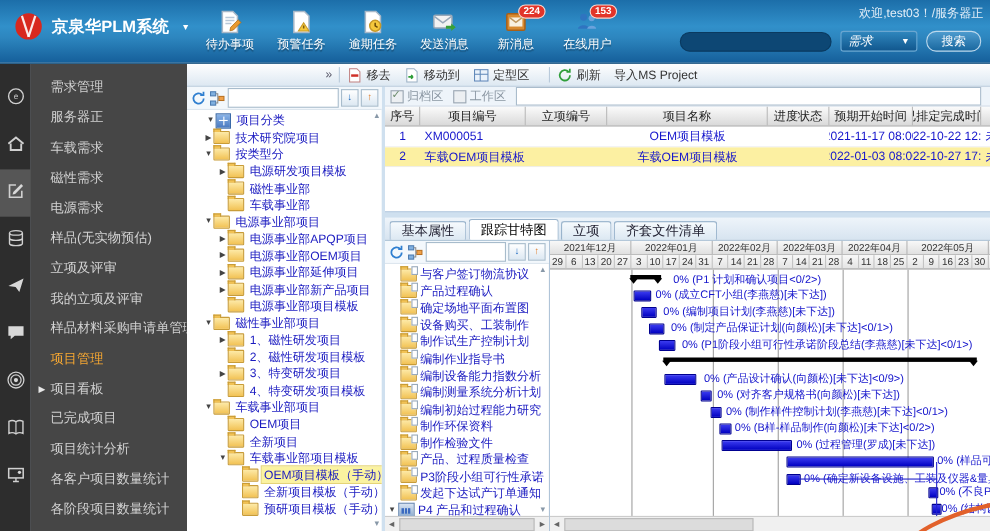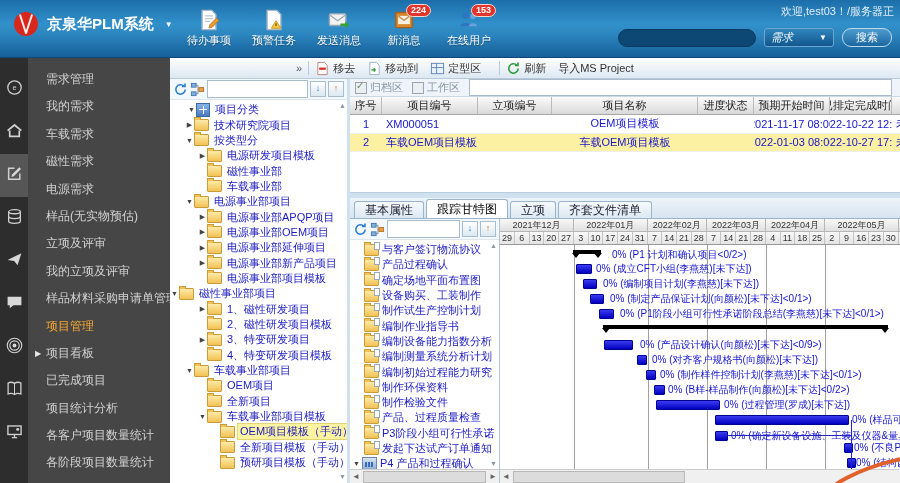--- a/index.html
+++ b/index.html
@@ -129,20 +129,28 @@
         <div class="menu-item">
           <span class="menu-icon"><svg width="22" height="22" viewBox="0 0 16 16">
               <path d="M3 1h7l3 3v11H3z" fill="#fff" stroke="#a8b8c8"></path>
               <path d="M9.5 8.5l3.5 5.5H6z" fill="#f5c83c" stroke="#c89a28" stroke-width=".7"></path>
               <path d="M9.5 10.3v2" stroke="#7a5a10"></path>
             </svg></span>
           <span class="menu-label">预警任务</span>
         </div>
         <div class="menu-item">
           <span class="menu-icon"><svg width="22" height="22" viewBox="0 0 16 16">
+              <path d="M3 1h7l3 3v11H3z" fill="#fff" stroke="#a8b8c8"></path>
+              <circle cx="9.5" cy="10.5" r="3.6" fill="#f5c83c" stroke="#c89a28"></circle>
+              <path d="M9.5 8.5v2l1.6 1" fill="none" stroke="#6a4a08"></path>
+            </svg></span>
+          <span class="menu-label">逾期任务</span>
+        </div>
+        <div class="menu-item">
+          <span class="menu-icon"><svg width="22" height="22" viewBox="0 0 16 16">
               <rect x="1" y="3.5" width="12" height="8.5" rx="1" fill="#f2f2f2" stroke="#98a8b8"></rect>
               <path d="M1.5 4.5L7 8.5l5.5-4" fill="none" stroke="#98a8b8"></path>
               <path d="M9 10.5h3.5V9l3 2.5-3 2.5v-1.5H9z" fill="#38a038"></path>
             </svg></span>
           <span class="menu-label">发送消息</span>
         </div>
         <div class="menu-item">
           <span class="menu-icon"><svg width="22" height="22" viewBox="0 0 16 16">
               <rect x="2" y="2.5" width="12" height="11" rx="1" fill="#d88a30" stroke="#a86018"></rect>
               <rect x="3.7" y="5" width="8.6" height="6" fill="#f8f0e0"></rect>
@@ -225,21 +233,21 @@
         <div class="rail-item">
           <span><svg width="17" height="17" viewBox="0 0 16 16">
               <rect x="1.8" y="2.8" width="12.4" height="8" fill="none" stroke="#d0d0d0" stroke-width="1.3"></rect>
               <path d="M5.5 13.8h5M8 10.8v3" stroke="#d0d0d0" stroke-width="1.2"></path>
               <circle cx="11" cy="6" r="1.4" fill="#d8d8d8"></circle>
             </svg></span>
         </div>
       </div>
     <div class="sidebar">
         <div class="side-item"><span>需求管理</span></div>
-        <div class="side-item"><span>我的需求</span></div>
+        <div class="side-item"><span>服务器正</span></div>
         <div class="side-item"><span>车载需求</span></div>
         <div class="side-item"><span>磁性需求</span></div>
         <div class="side-item"><span>电源需求</span></div>
         <div class="side-item"><span>样品(无实物预估)</span></div>
         <div class="side-item"><span>立项及评审</span></div>
         <div class="side-item"><span>我的立项及评审</span></div>
         <div class="side-item"><span>样品材料采购申请单管理</span></div>
         <div class="side-item active"><span>项目管理</span></div>
         <div class="side-item"><span class="side-arrow">▶</span><span>项目看板</span></div>
         <div class="side-item"><span>已完成项目</span></div>
@@ -365,21 +373,21 @@
               <div class="tree-row" style="padding-left: 28px;">
                 <span class="tw-exp">▶</span>
                 <span class="folder"></span>
                 <span class="tree-label">电源事业部新产品项目</span>
               </div>
               <div class="tree-row" style="padding-left: 28px;">
                 <span class="tw-exp"></span>
                 <span class="folder"></span>
                 <span class="tree-label">电源事业部项目模板</span>
               </div>
-              <div class="tree-row" style=" align-items: center;">
+              <div class="tree-row" style="padding-left: 15px; align-items: center;">
                 <span class="tw-exp">▼</span>
                 <span class="folder"></span>
                 <span class="tree-label">磁性事业部项目</span>
               </div>
               <div class="tree-row" style="padding-left: 28px;">
                 <span class="tw-exp">▶</span>
                 <span class="folder"></span>
                 <span class="tree-label">1、磁性研发项目</span>
               </div>
               <div class="tree-row" style="padding-left: 28px;">

